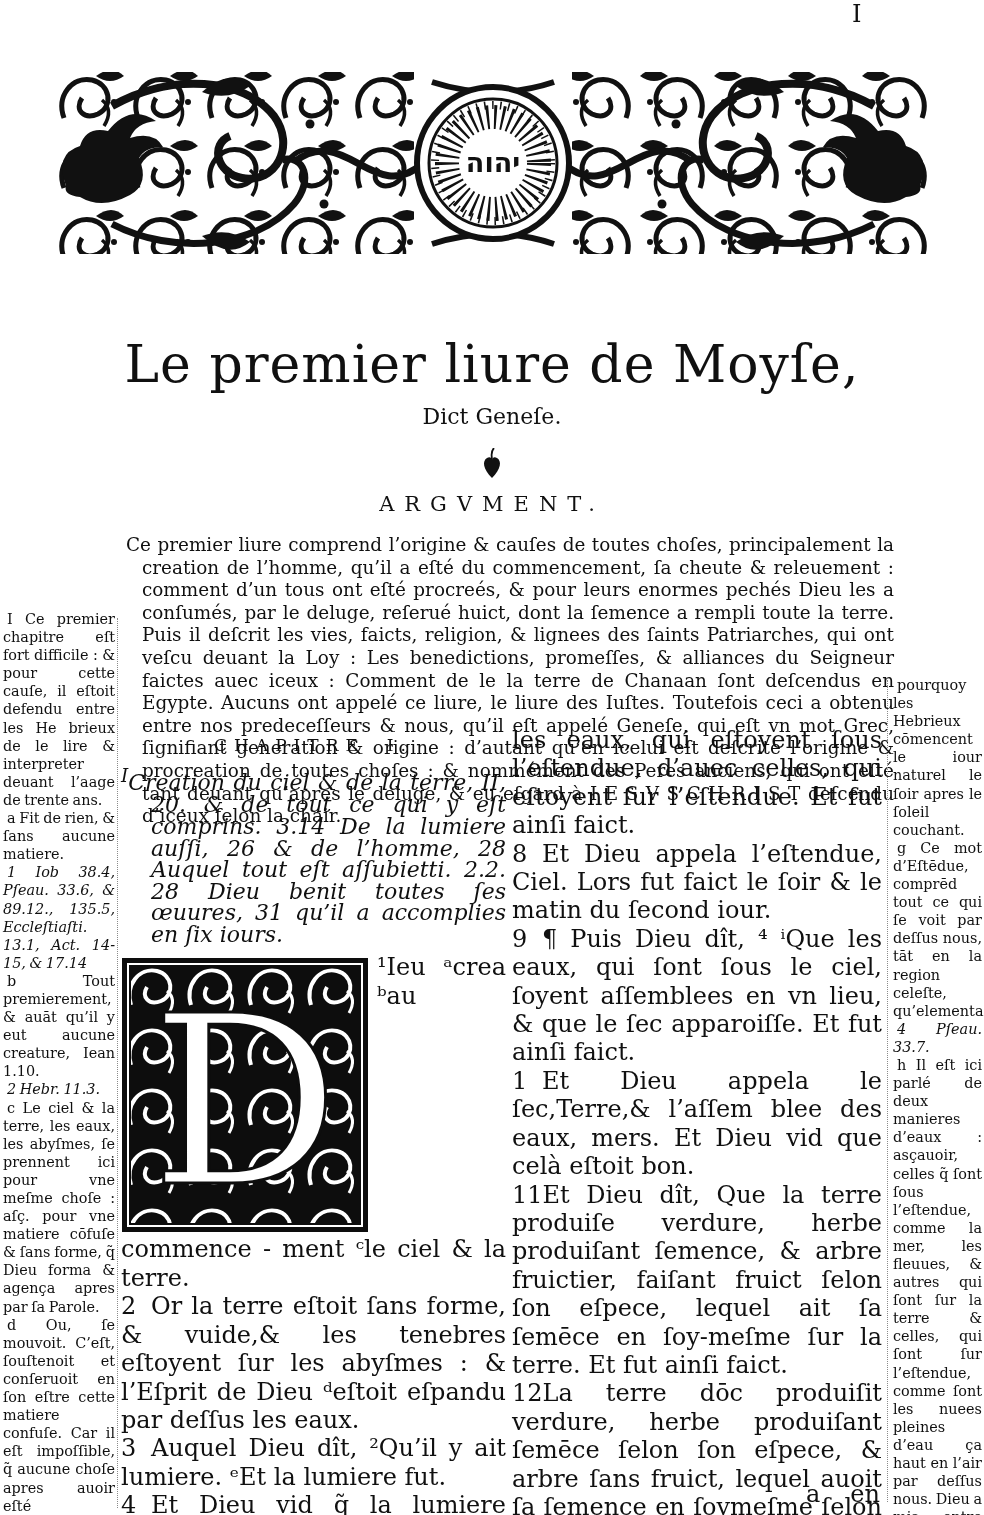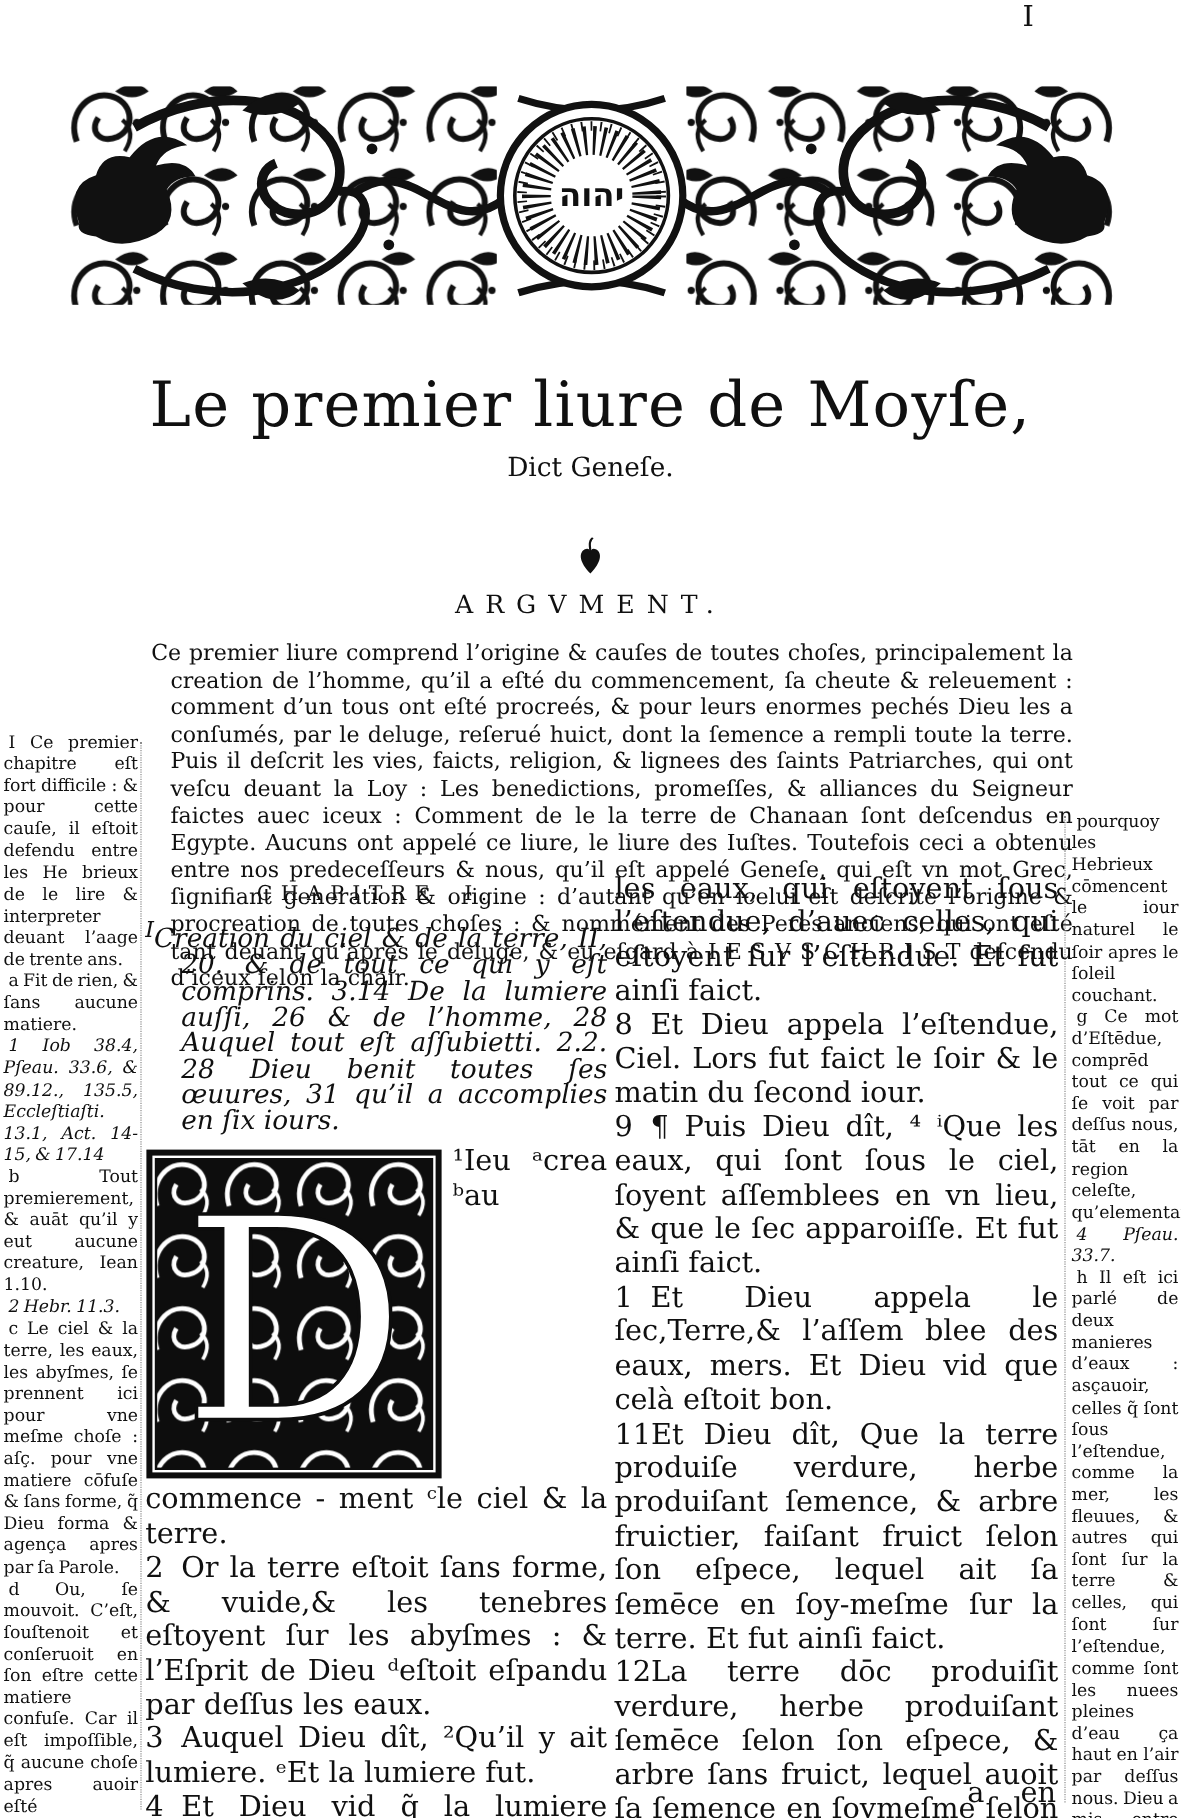--- a/index.html
+++ b/index.html
@@ -4,21 +4,21 @@
 <style>
   html,body{margin:0;padding:0;}
   body{width:984px;height:1515px;background:#ffffff;color:#101010;
        font-family:"DejaVu Serif","Liberation Serif",serif;overflow:hidden;}
   .page{position:relative;width:984px;height:1515px;background:#ffffff;}
 
   .page-number{position:absolute;left:852px;top:0px;font-size:24px;}
 
   .headpiece{position:absolute;left:52px;top:64px;width:882px;height:198px;}
 
-  .title-block{position:absolute;left:0;top:310px;width:984px;text-align:center;}
+  .title-block{position:absolute;left:0;top:336px;width:984px;text-align:center;}
   .main-title{font-size:52px;line-height:56px;letter-spacing:1px;}
   .sub-title{font-size:22px;line-height:34px;margin-top:8px;}
   .fleuron{position:absolute;left:0;top:448px;width:984px;text-align:center;}
   .argument-head{position:absolute;left:0;top:492px;width:984px;text-align:center;
        font-size:21px;letter-spacing:10px;}
 
   .argument{position:absolute;left:126px;top:534px;width:752px;
        font-size:18.4px;line-height:22.6px;text-align:justify;
        padding-left:16px;text-indent:-16px;}
 

